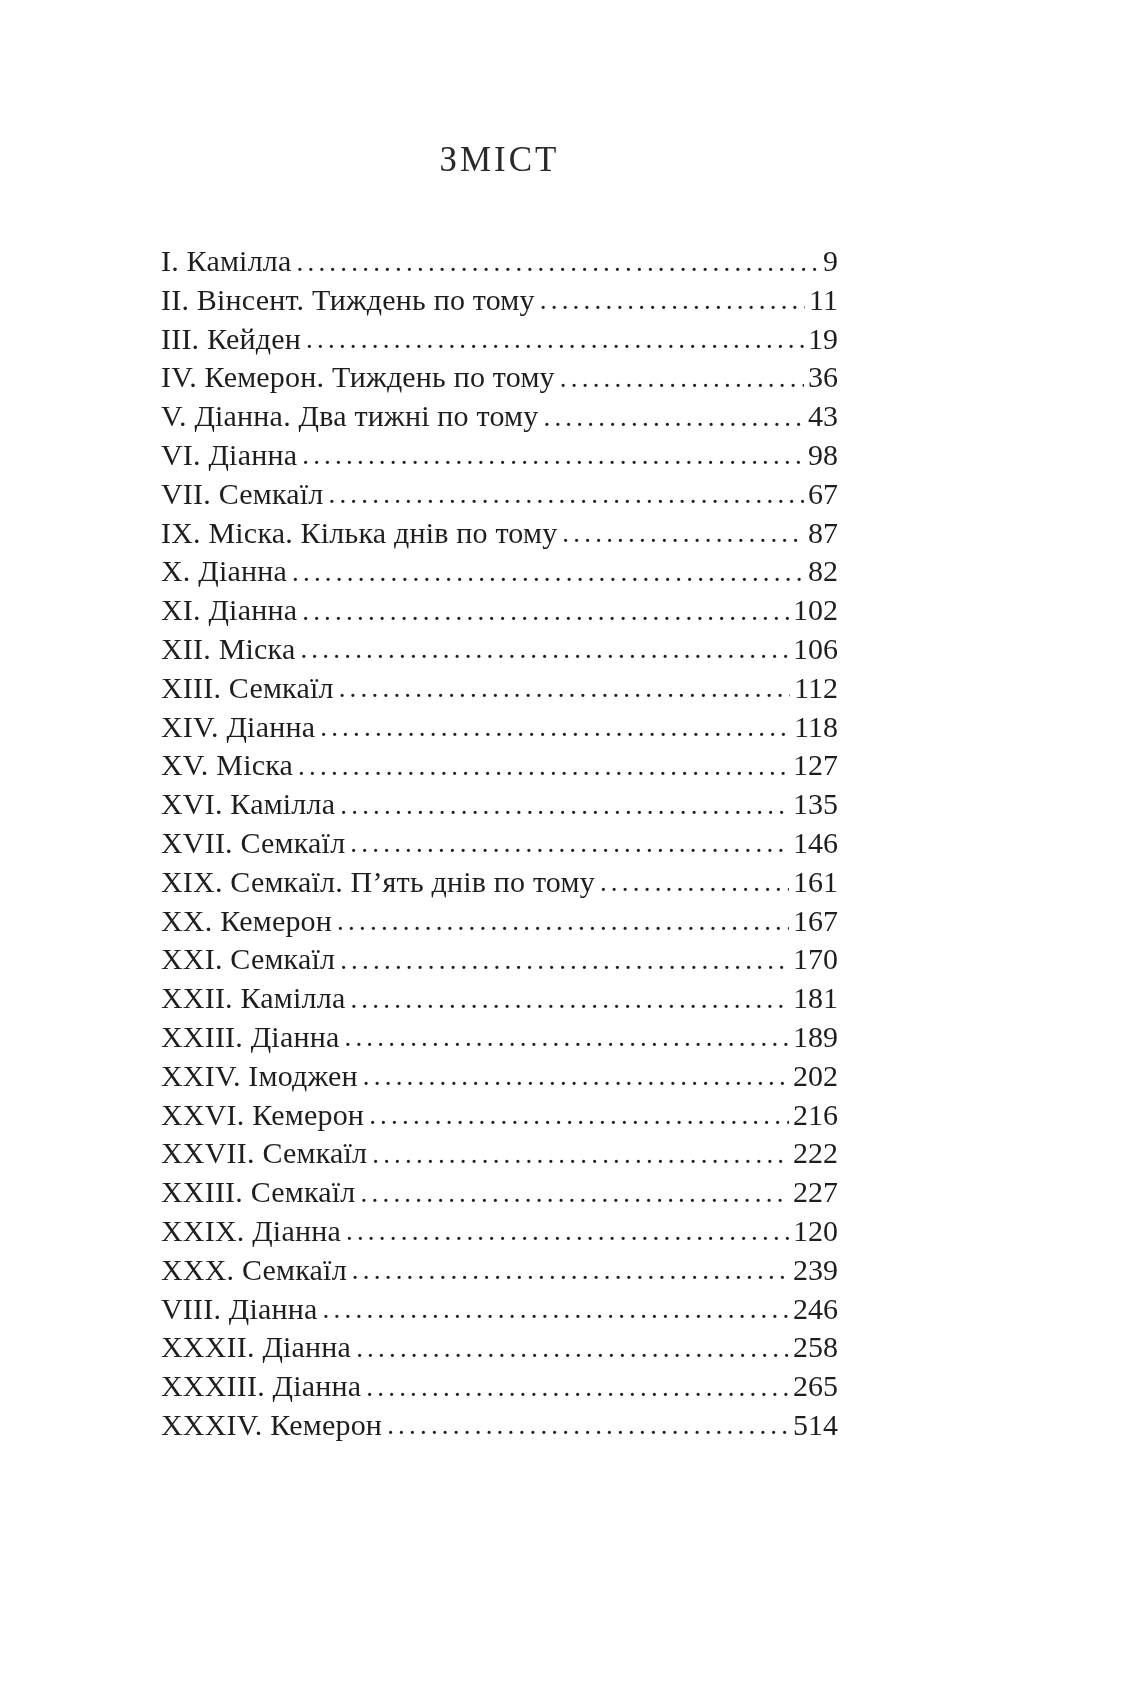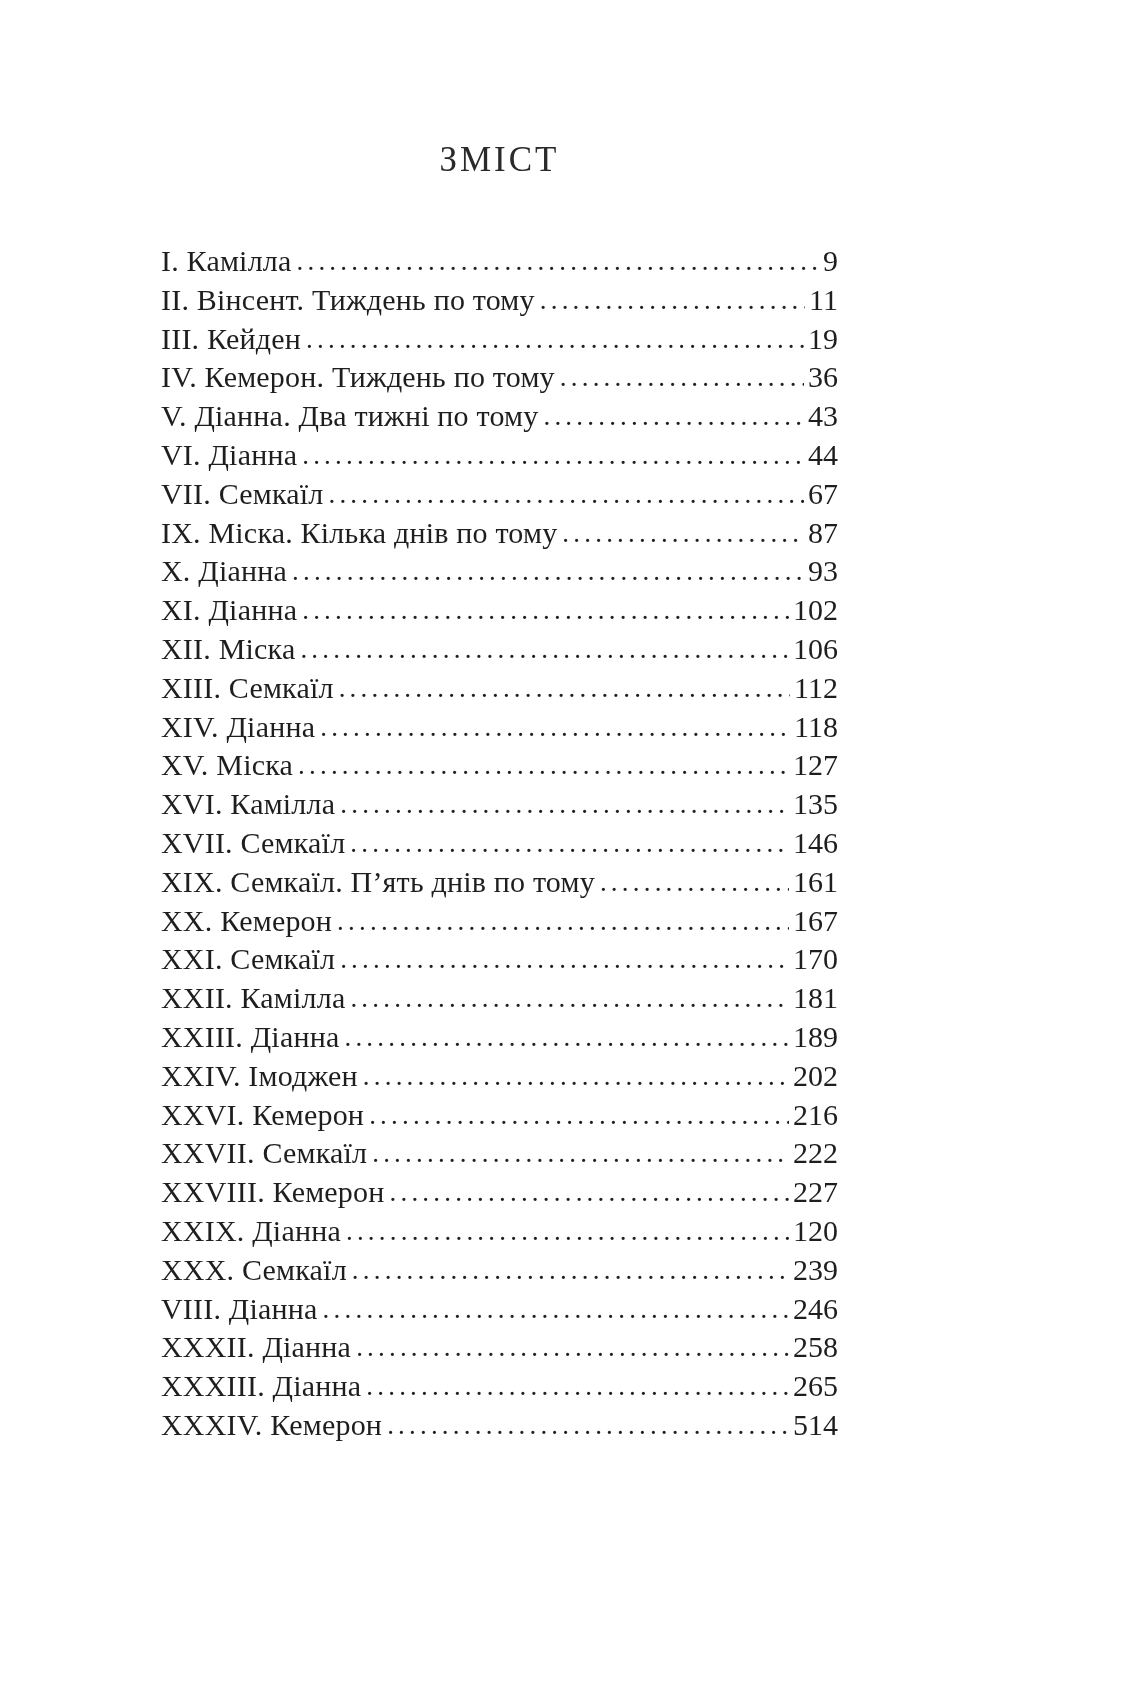--- a/index.html
+++ b/index.html
@@ -28,21 +28,21 @@
     line-height: 44px;
     letter-spacing: 3px;
     text-align: center;
     color: #2a2a2a;
   }
   .toc-list {
     width: 100%;
   }
   .toc-row {
     display: flex;
-    align-items: flex-end;
+    align-items: center;
     height: 38.8px;
     font-size: 30px;
     line-height: 38.8px;
     white-space: nowrap;
   }
   .toc-label {
     flex: 0 0 auto;
     letter-spacing: 0.2px;
   }
   .toc-dots {
@@ -96,40 +96,40 @@
 
   <div class="toc-row">
     <span class="toc-label">V. Діанна. Два тижні по тому</span>
     <span class="toc-dots"></span>
     <span class="toc-page">43</span>
   </div>
 
   <div class="toc-row">
     <span class="toc-label">VI. Діанна</span>
     <span class="toc-dots"></span>
-    <span class="toc-page">44</span>
+    <span class="toc-page">98</span>
   </div>
 
   <div class="toc-row">
     <span class="toc-label">VII. Семкаїл</span>
     <span class="toc-dots"></span>
     <span class="toc-page">67</span>
   </div>
 
 
   <div class="toc-row">
     <span class="toc-label">IX. Міска. Кілька днів по тому</span>
     <span class="toc-dots"></span>
     <span class="toc-page">87</span>
   </div>
 
   <div class="toc-row">
     <span class="toc-label">X. Діанна</span>
     <span class="toc-dots"></span>
-    <span class="toc-page">93</span>
+    <span class="toc-page">82</span>
   </div>
 
   <div class="toc-row">
     <span class="toc-label">XI. Діанна</span>
     <span class="toc-dots"></span>
     <span class="toc-page">102</span>
   </div>
 
   <div class="toc-row">
     <span class="toc-label">XII. Міска</span>
@@ -211,21 +211,21 @@
     <span class="toc-page">216</span>
   </div>
 
   <div class="toc-row">
     <span class="toc-label">XXVII. Семкаїл</span>
     <span class="toc-dots"></span>
     <span class="toc-page">222</span>
   </div>
 
   <div class="toc-row">
-    <span class="toc-label">XXVIII. Кемерон</span>
+    <span class="toc-label">XXIII. Семкаїл</span>
     <span class="toc-dots"></span>
     <span class="toc-page">227</span>
   </div>
 
   <div class="toc-row">
     <span class="toc-label">XXIX. Діанна</span>
     <span class="toc-dots"></span>
     <span class="toc-page">120</span>
   </div>
 

